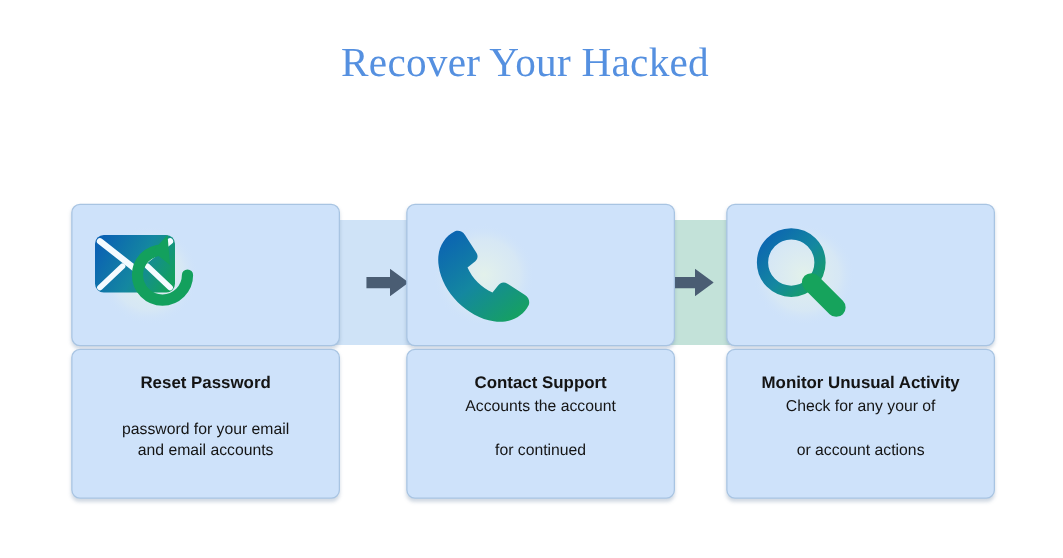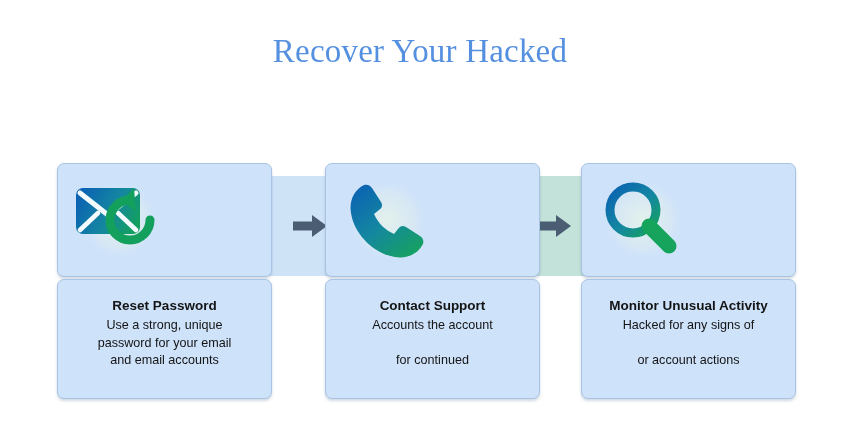--- a/index.html
+++ b/index.html
@@ -176,21 +176,21 @@
             <path d="M70 62 L52 45" fill="none" stroke="#f4fbff" stroke-width="4.6" stroke-linecap="round"></path>
 
             <path d="M84 52 A20 20 0 1 1 64 32" fill="none" stroke="#13a05d" stroke-width="9" stroke-linecap="round"></path>
             <path d="M68 20 L56 33 L70 44 Z" fill="#13a05d"></path>
           </svg>
         </div>
       </div>
       <div class="card-text-panel">
         <p class="card-heading">Reset Password</p>
         <p class="card-body">
-          <span>Use a strong, unique</span><br>
+          <br>
           <span>password for your email</span><br>
           <span>and email accounts</span>
         </p>
       </div>
     </div>
 
     <div class="card card-2">
       <div class="card-icon-panel">
         <div class="icon-wrap">
           <svg viewBox="0 0 106 106" width="106" height="106">
@@ -242,21 +242,21 @@
             </defs>
             <circle cx="53" cy="52" r="41" fill="url(#halo3)"></circle>
             <circle cx="43" cy="42" r="23" fill="none" stroke="url(#mg3)" stroke-width="9"></circle>
             <path d="M59 58 L79 78" stroke="#16a35c" stroke-width="15" stroke-linecap="round"></path>
           </svg>
         </div>
       </div>
       <div class="card-text-panel">
         <p class="card-heading">Monitor Unusual Activity</p>
         <p class="card-body">
-          <span>Hacked for any signs of</span><br>
+          <span>Check for any your of</span><br>
           <br>
           <span>or account actions</span>
         </p>
       </div>
     </div>
 
   </div>
 </div>
 
 </body></html>

